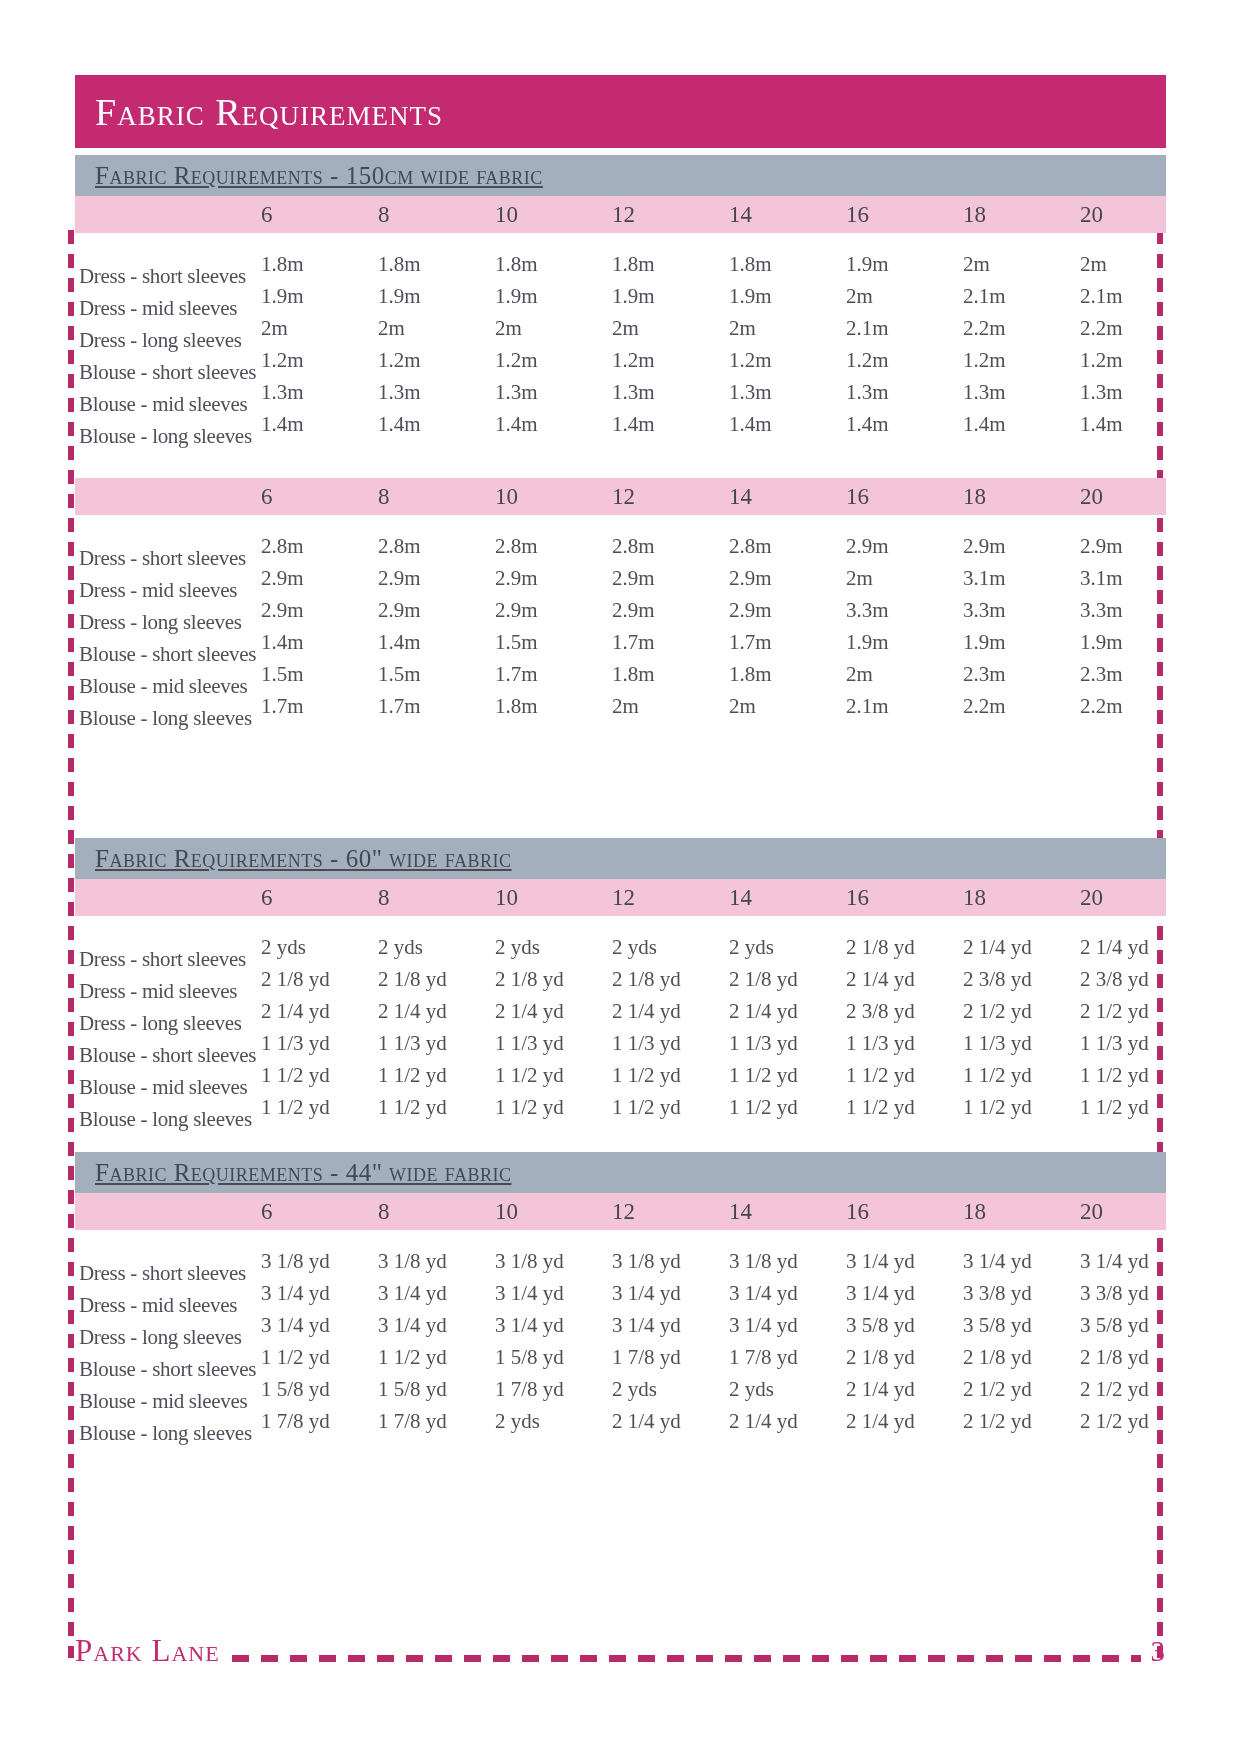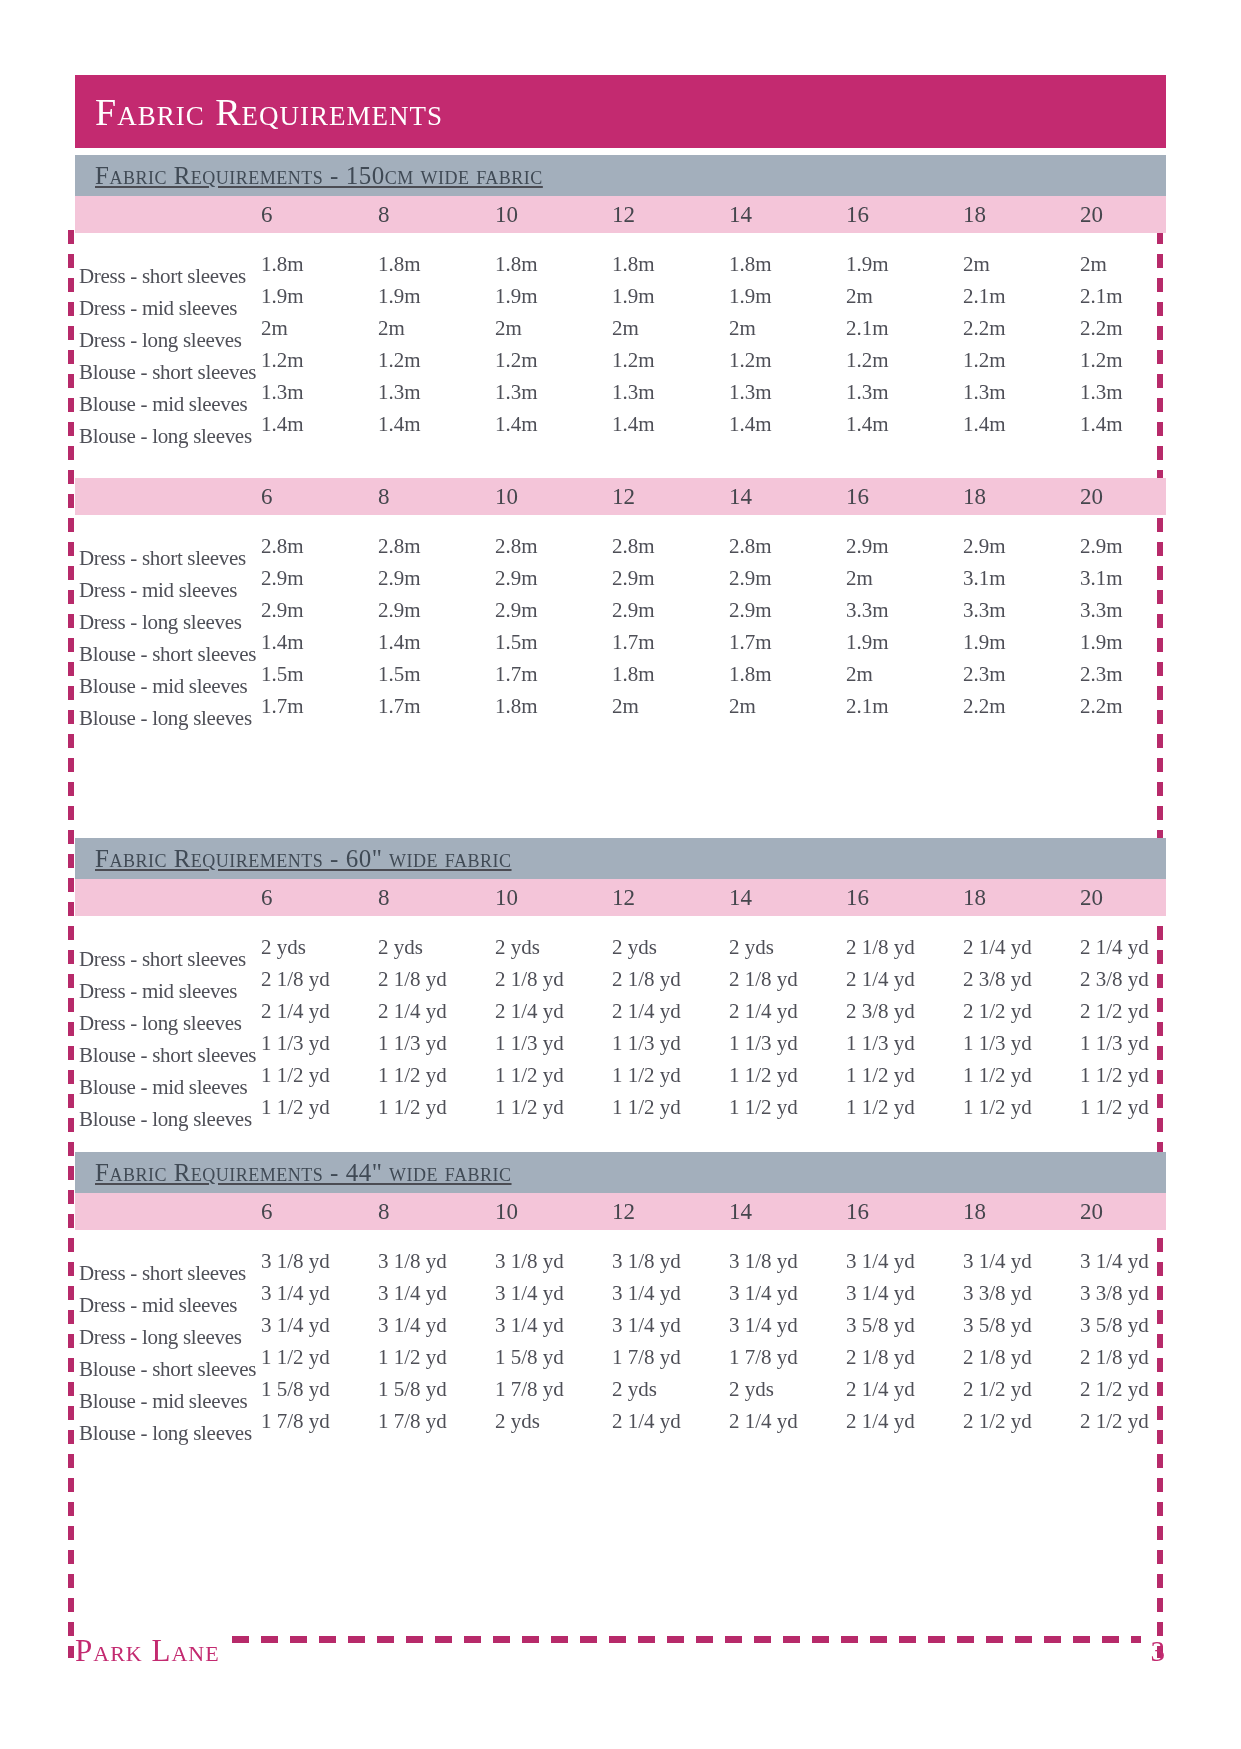--- a/index.html
+++ b/index.html
@@ -51,21 +51,21 @@
   .row{
     display:grid;grid-template-columns:186px repeat(7,117px) 1fr;
     align-items:center;height:32px;
     font-size:21px;color:#4e4f57;
   }
   .cell{white-space:nowrap;}
   .label-cell{padding-left:4px;letter-spacing:-0.3px;margin-top:24px;}
   
   .page-footer{
     position:absolute;left:75px;top:1636px;width:1090px;height:30px;
-    display:flex;align-items:flex-start;
+    display:flex;align-items:flex-end;
   }
   .brand{
     font-variant:small-caps;font-size:31px;line-height:30px;
     color:var(--magenta,#c32a70);letter-spacing:1px;white-space:nowrap;
   }
   .footer-line{
     flex:1;height:7px;margin:0 10px 4px 12px;
     background:repeating-linear-gradient(to right, var(--dash,#b72a6a) 0 17px, transparent 17px 29px);
   }
   .page-number{

